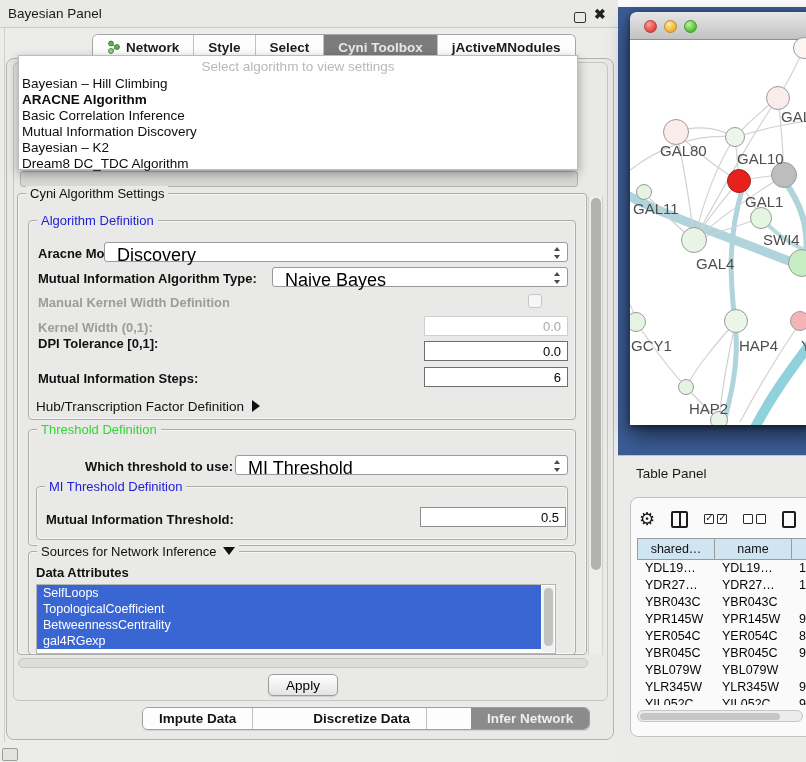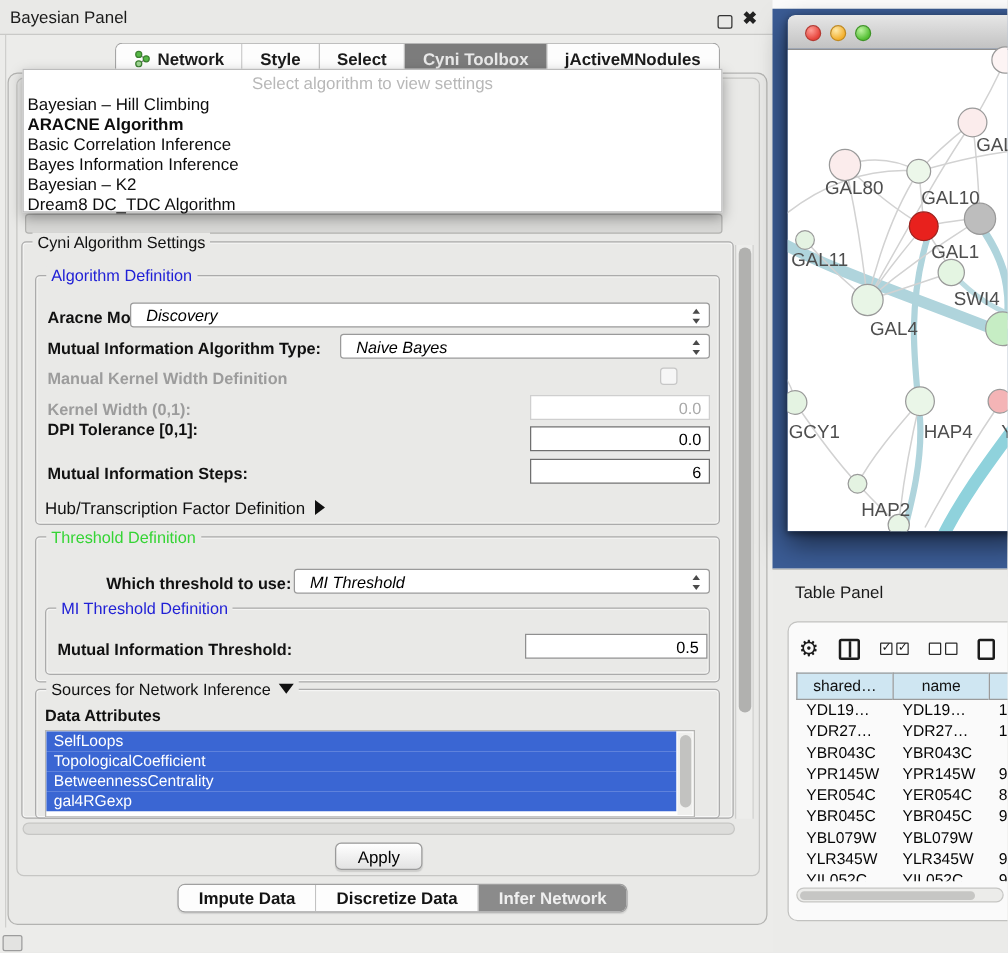--- a/index.html
+++ b/index.html
@@ -53,21 +53,21 @@
   .legend.blue { color:#2121d6; }
   .legend.green { color:#35d435; }
   .lbl { position:absolute; font-size:13px; font-weight:bold; color:#111; white-space:nowrap; }
   .lbl.disabled { color:#9c9c9c; }
   .field { position:absolute; background:#ffffff; font-size:13px; text-align:right;
     padding:2px 6px 0 6px; height:20px; }
   .field.strong { border:1.5px solid #6f6f6f; color:#000; }
   .field.thin { border:1px solid #8f8f8f; color:#000;padding-left:16px; }
   .field.disabled { border:1px solid #cfcfcf; color:#a9a9a9; }
   .combo { position:absolute; background:#ffffff; border:1px solid #9a9a9a; border-radius:3px;
-    height:20px; font-size:13px; padding:2px 20px 0 12px; color:#000;font-style:italic; }
+    height:20px; font-size:18px; padding:2px 20px 0 12px; color:#000; }
   .stepper { position:absolute; right:6px; top:4px; width:7px; height:12px; }
   .stepper:before, .stepper:after { content:""; position:absolute; left:0; border-left:3.5px solid transparent;
     border-right:3.5px solid transparent; }
   .stepper:before { top:0; border-bottom:4px solid #4a4a4a; }
   .stepper:after { bottom:0; border-top:4px solid #4a4a4a; }
   .checkbox { position:absolute; width:14px; height:14px; border:1px solid #c6c6c6;
     border-radius:3px; background:#f6f6f6; }
   .arrow-right { display:inline-block; width:0; height:0; border-top:6px solid transparent;
     border-bottom:6px solid transparent; border-left:8px solid #111; margin-left:8px; vertical-align:-1px; }
   .arrow-down { display:inline-block; width:0; height:0; border-left:6px solid transparent;
@@ -83,21 +83,21 @@
     border-left:1px solid #d0d0ce; border-right:1px solid #d0d0ce; }
   .v-thumb { left:590.5px; top:198px; width:10px; height:372px; background:#b1b1af; border-radius:5px; }
   .h-scrollbar { left:18px; top:658px; width:570px; height:10px; background:#dddddb;
     border:1px solid #c6c6c4; border-radius:5px; }
 
   .apply-btn { left:268px; top:674px; width:70px; height:22px; border:1px solid #9b9b9b;
     border-radius:5px; background:linear-gradient(#ffffff,#e3e3e3); font-size:13.5px;
     text-align:center; padding-top:3px; color:#000; box-shadow:0 1px 1px rgba(0,0,0,.12); }
 
   .bottom-tabbar { left:142px; top:707px; height:23px; display:flex; border:1px solid #a0a0a0;
-    border-radius:6px; overflow:hidden; background:#fdfdfd; box-shadow:0 1px 1px rgba(0,0,0,.1); }
+    border-radius:6px; overflow:hidden; background:#fdfdfd; box-shadow:0 1px 1px rgba(0,0,0,.1);gap:44px; }
   .btab { padding:0 16px; display:flex; align-items:center; font-size:13.5px; font-weight:bold;
     color:#141414; background:#fdfdfd; border-right:1px solid #c2c2c2; }
   .btab:last-child { border-right:none; }
   .btab.selected { background:#8b8b8b; color:#efefef; }
 
   .mini-icon { left:2px; top:748px; width:16px; height:13px; border:1px solid #9c9c9c;
     background:#e3e3e1; border-radius:2px; }
 
   
   .right-top-white { left:618px; top:0; width:188px; height:7px; background:#fbfbfb; }
@@ -253,21 +253,21 @@
     <span>Infer Network</span>
   </div>
 </div>
 
 <div class="abs dropdown-pop">
   <div class="dd-placeholder">Select algorithm to view settings</div>
   <div class="dd-items">
     <div class="dd-item">Bayesian – Hill Climbing</div>
     <div class="dd-item bold">ARACNE Algorithm</div>
     <div class="dd-item">Basic Correlation Inference</div>
-    <div class="dd-item">Bayes Information Inference</div>
+    <div class="dd-item">Mutual Information Discovery</div>
     <div class="dd-item">Bayesian – K2</div>
     <div class="dd-item">Dream8 DC_TDC Algorithm</div>
   </div>
 </div>
 
 <div class="abs mini-icon"></div>
 
 <div class="abs right-top-white"></div>
 <div class="abs backdrop-blue"></div>
 

